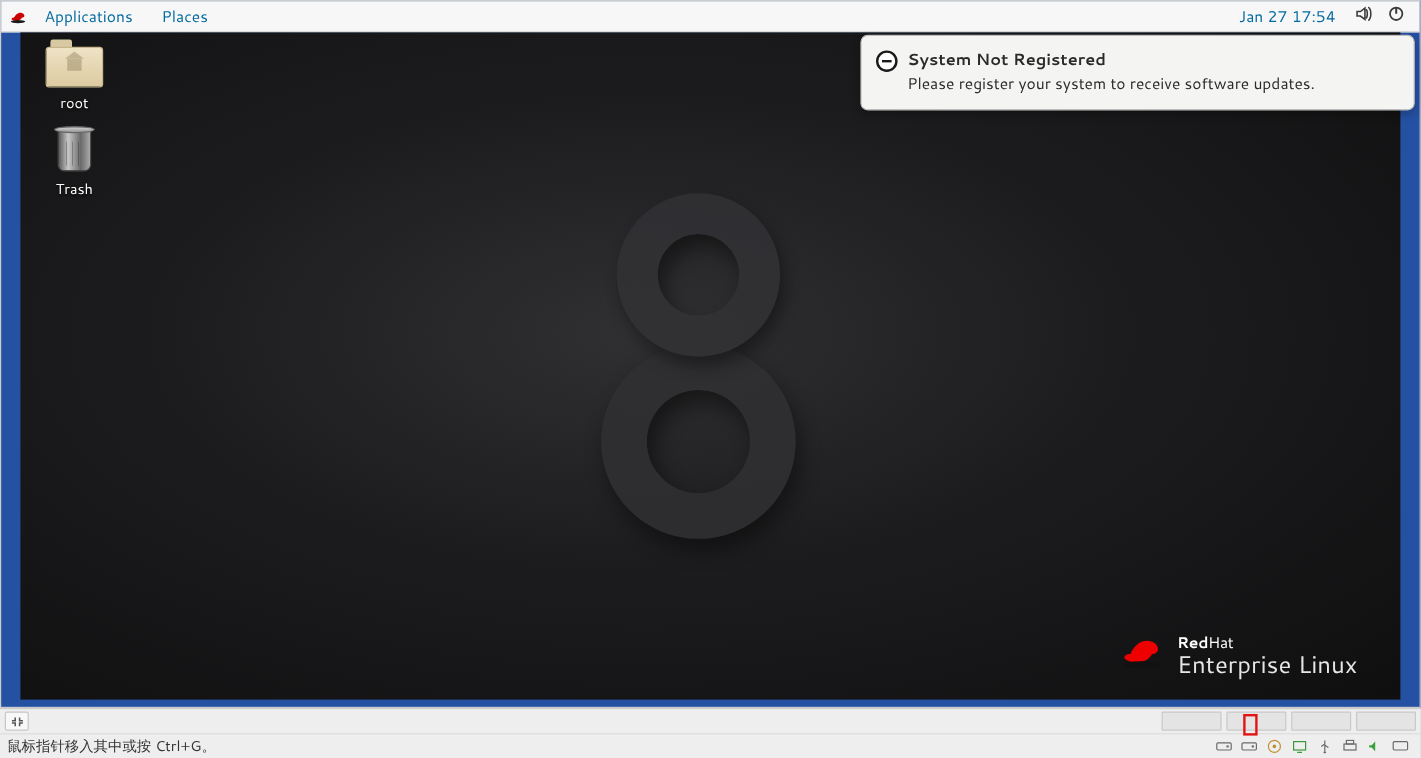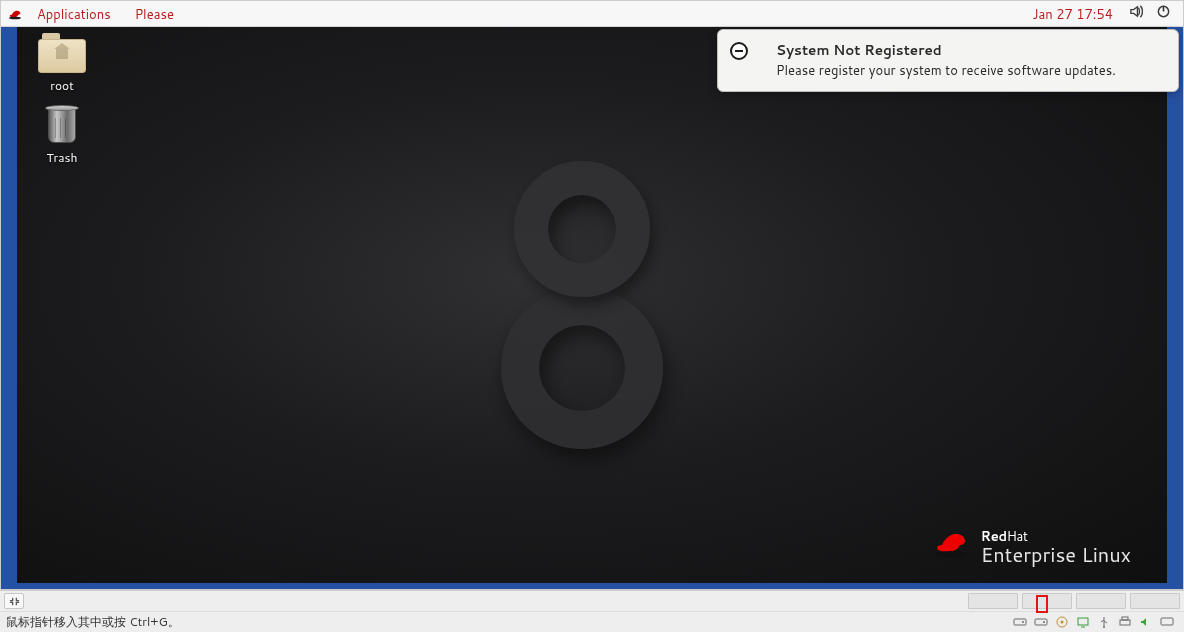--- a/index.html
+++ b/index.html
@@ -28,21 +28,21 @@
       height: 590px;
     }
     
     
     .top-bar {
       height: 26px;
       background: #f7f7f7;
       border-bottom: 1px solid #d5d5d5;
       display: flex;
       align-items: center;
-      color: #b91c1c;
+      color: #0369a1;
       font-size: 13px;
     }
     .top-left { display: flex; align-items: center; padding-left: 6px; gap: 4px; }
     .rh-fedora-icon {
       width: 16px; height: 16px;
       display: inline-flex;
       align-items: center;
       justify-content: center;
     }
     .rh-fedora-icon svg { width: 16px; height: 16px; }
@@ -212,21 +212,21 @@
       width: 462px;
       background: #f4f4f3;
       border: 1px solid #bdbdbd;
       border-radius: 6px;
       box-shadow: 0 3px 8px rgba(0,0,0,0.25);
       overflow: hidden;
     }
     .notif-body {
       display: flex;
       padding: 10px 14px 12px 12px;
-      gap: 28px;
+      gap: 8px;
       align-items: flex-start;
     }
     .notif-icon {
       width: 18px; height: 18px;
       margin-top: 2px;
       flex-shrink: 0;
     }
     .notif-icon .ring {
       width: 18px; height: 18px; border-radius: 50%;
       background: #fff;
@@ -315,21 +315,21 @@
 
     <div class="top-bar">
       <div class="top-left">
         <span class="rh-fedora-icon">
           <svg viewBox="0 0 24 24">
               <path fill="#cc0000" d="M4 15c0-1 1-2 3-2 2-3 4-6 8-6 3 0 5 2 5 4 0 1-1 2-3 2-1 2-3 4-7 4-3 0-6-1-6-2z"></path>
               <ellipse cx="12" cy="18" rx="9" ry="2" fill="#1a1a1a"></ellipse>
             </svg>
         </span>
         <span class="menu-item">Applications</span>
-        <span class="menu-item">Please</span>
+        <span class="menu-item">Places</span>
       </div>
       <div class="top-spacer"></div>
       <div class="top-right">
         <span class="clock">Jan 27  17:54</span>
         <span class="tray-icons">
           <span>
             <svg viewBox="0 0 16 16">
                 <path d="M2 6h3l4-3v10l-4-3H2z M10 4c1.5 1 1.5 7 0 8 M12 2c3 2 3 10 0 12" fill="none" stroke="#3c3c3c" stroke-width="1.4"></path>
               </svg>
           </span>

